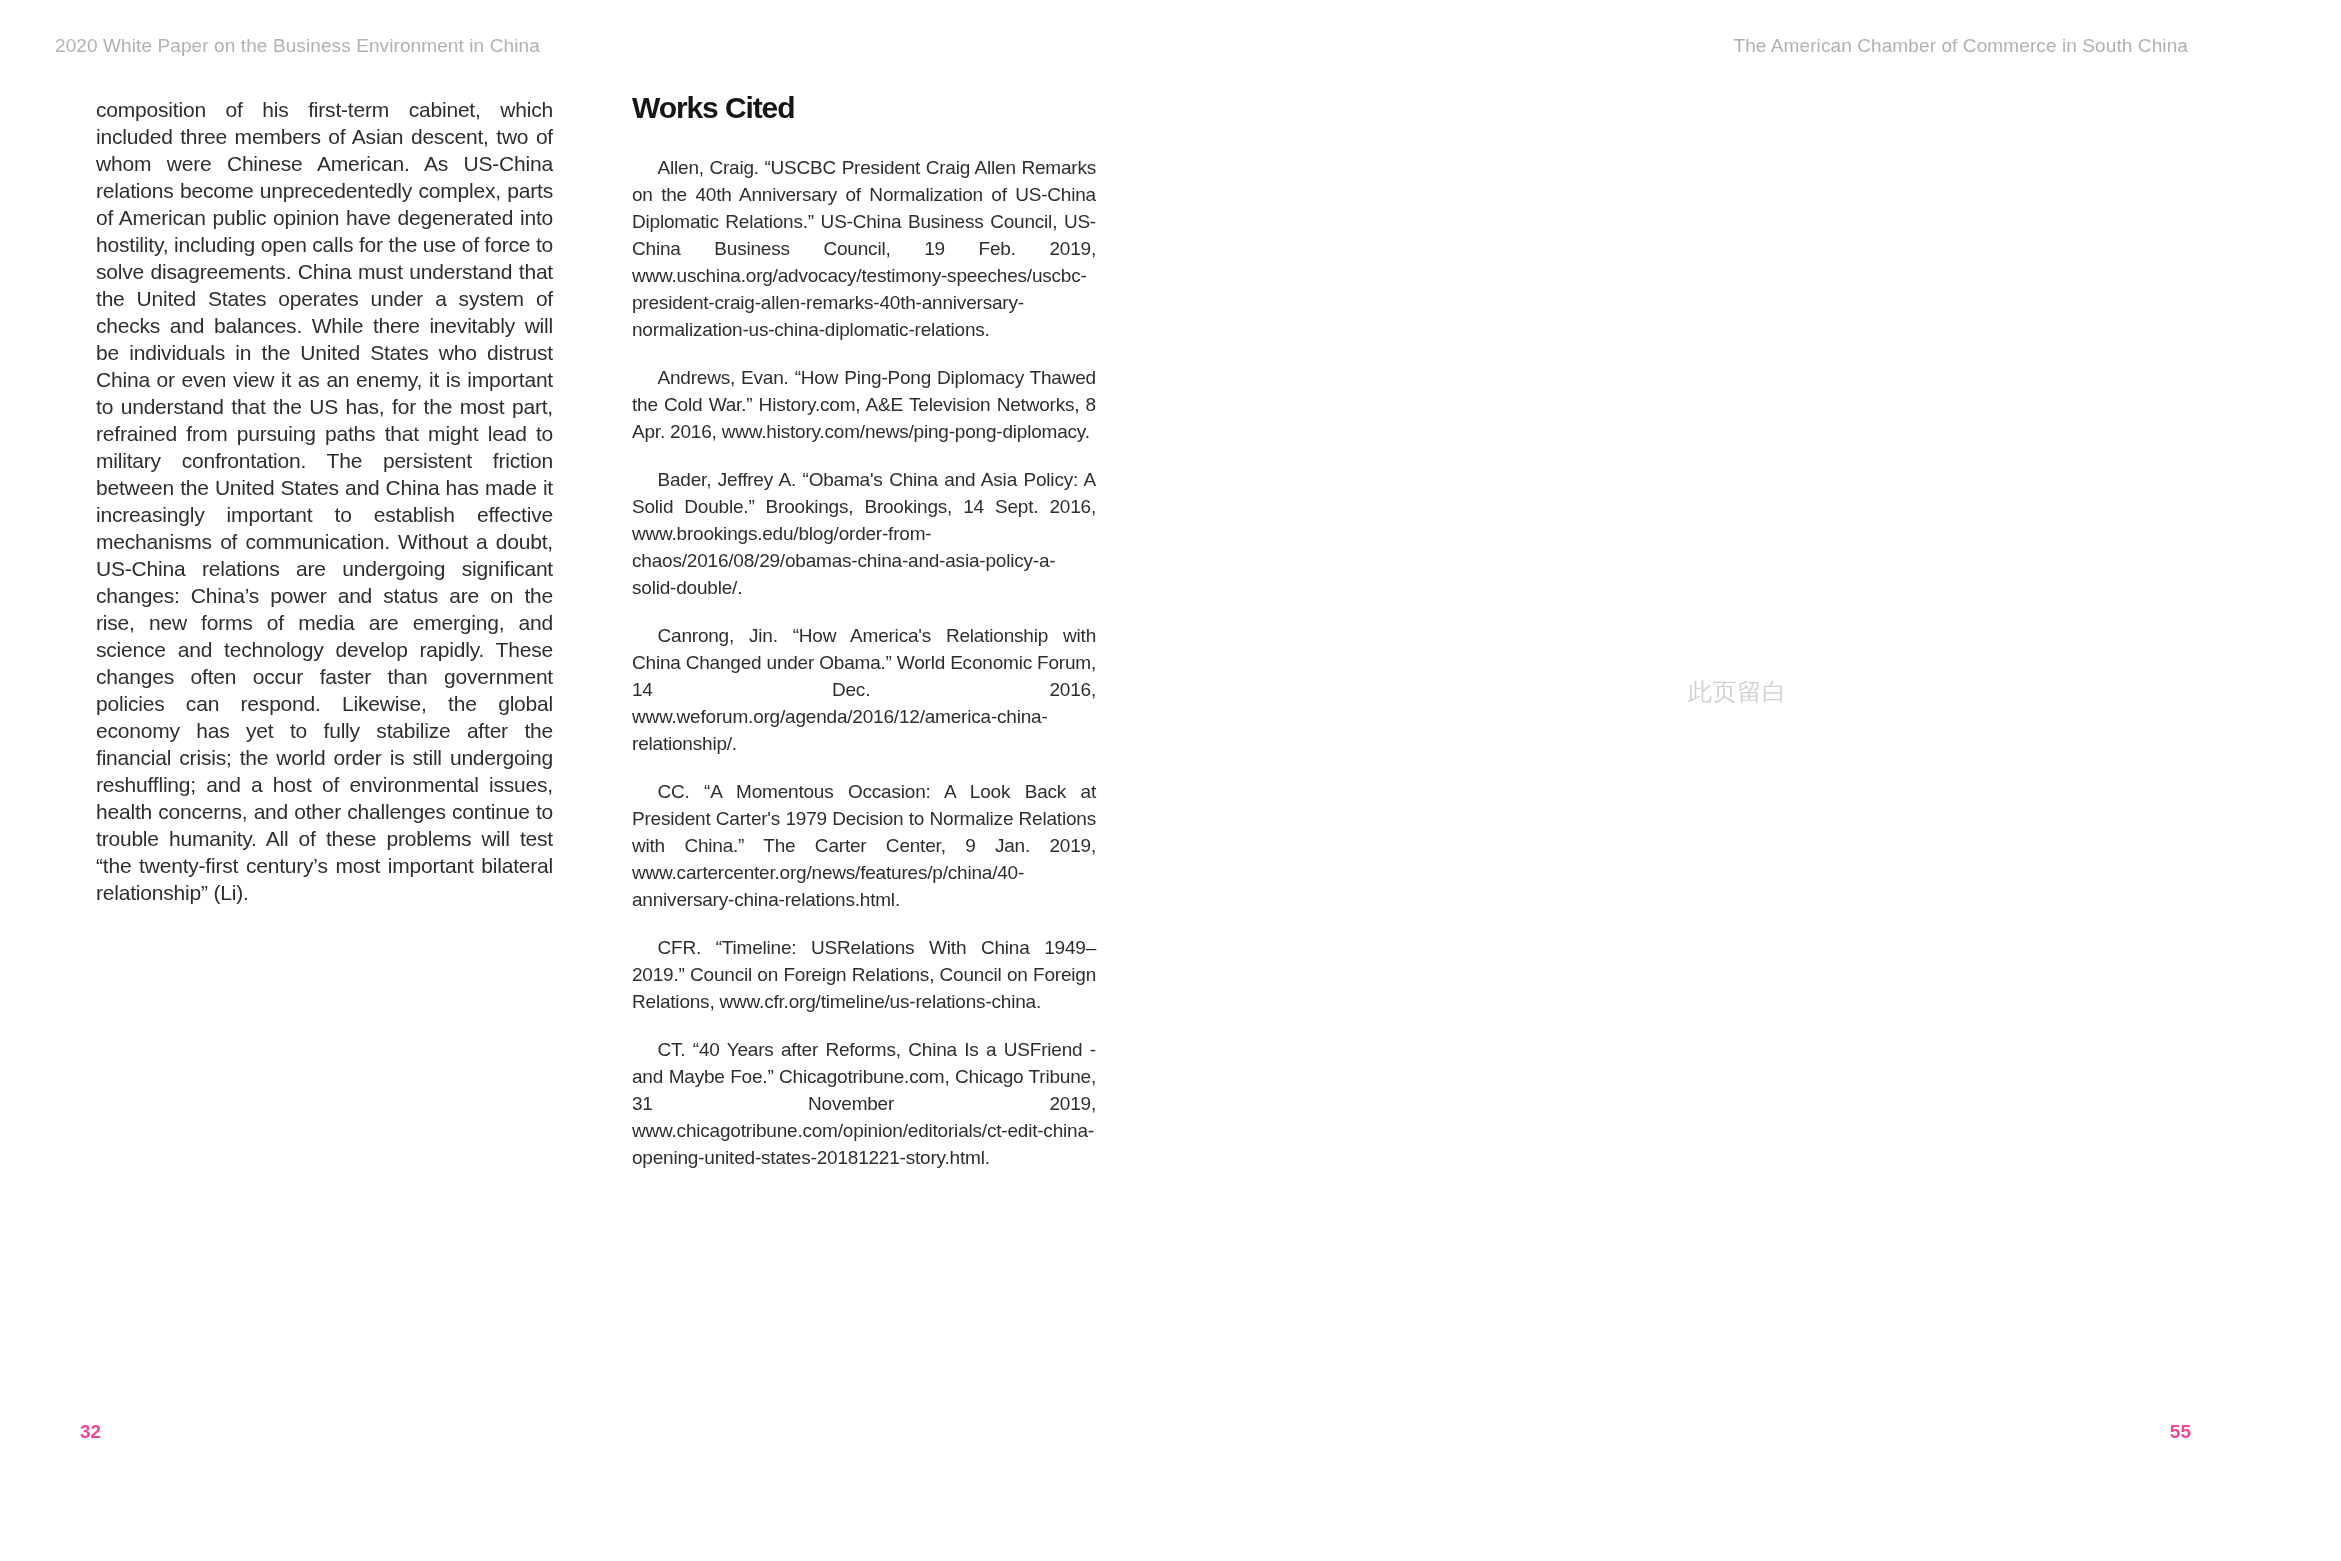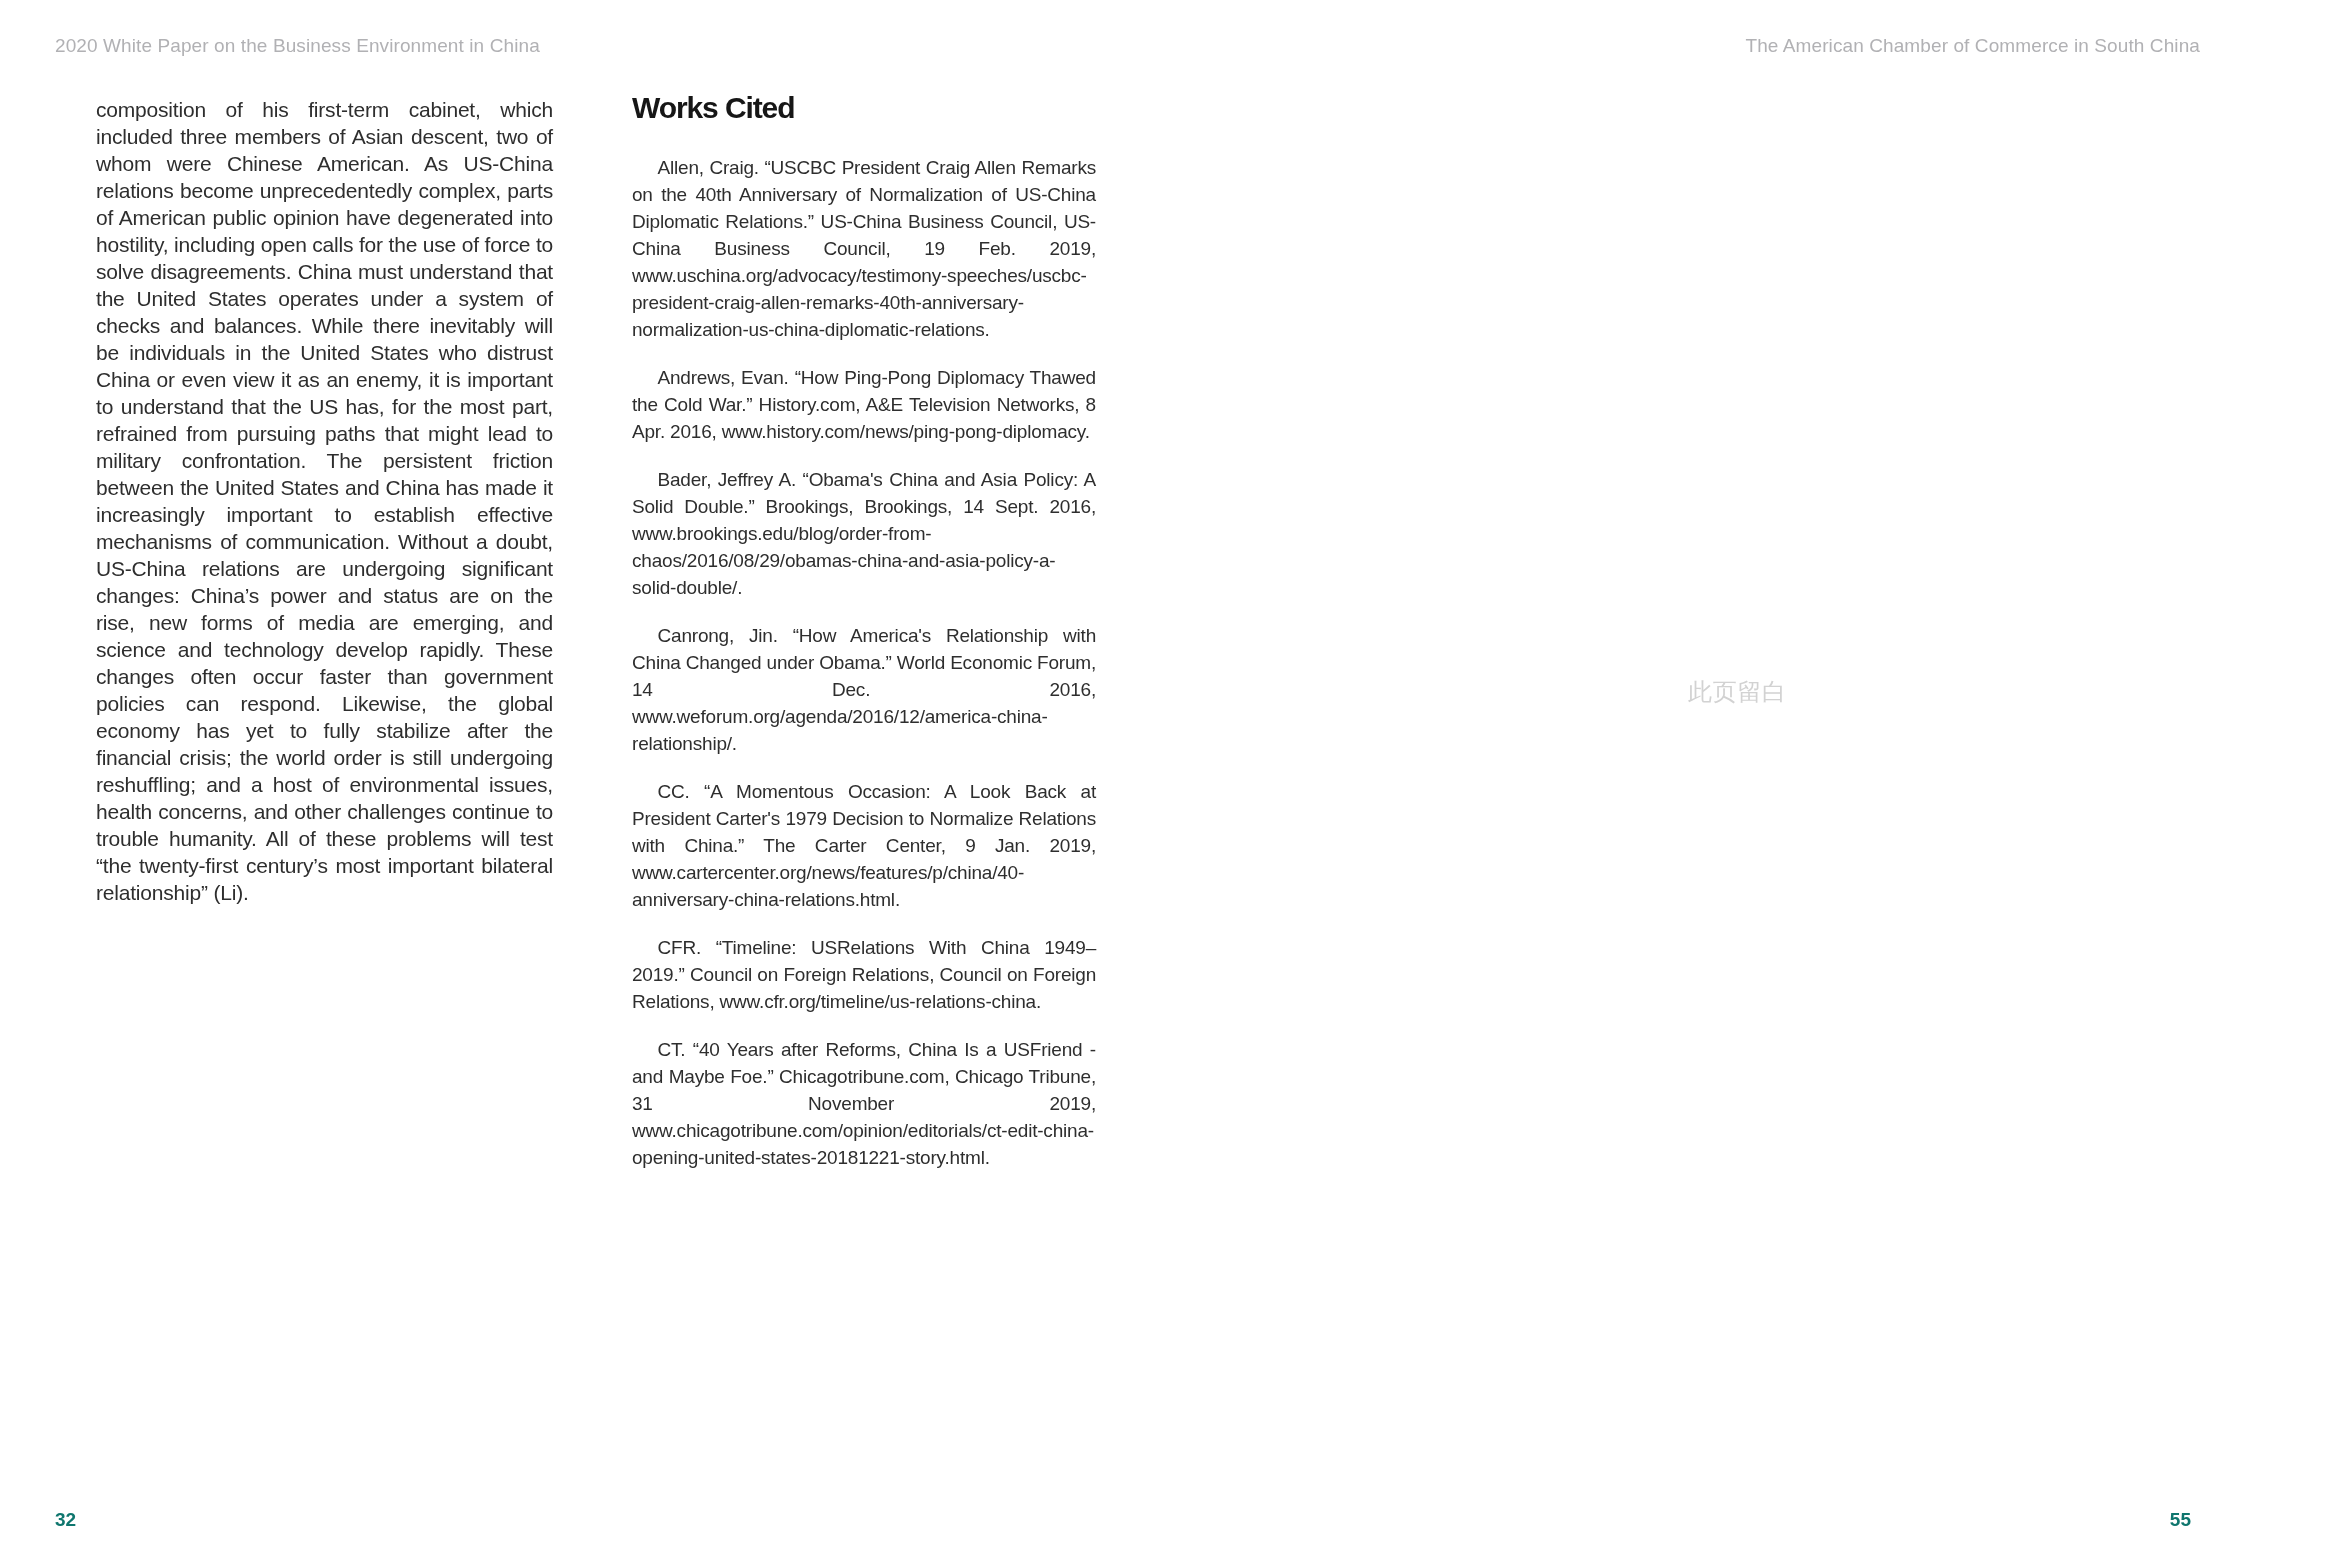--- a/index.html
+++ b/index.html
@@ -14,21 +14,21 @@
   .running-header {
     position: absolute;
     top: 34px;
     font-size: 19px;
     line-height: 24px;
     color: #b1b1b4;
     letter-spacing: 0.1px;
     white-space: nowrap;
   }
   .header-left { left: 55px; }
-  .header-right { right: 52px; text-align: right; }
+  .header-right { right: 64px; text-align: right; }
 
   .body-column {
     position: absolute;
     left: 96px;
     top: 96px;
     width: 457px;
     font-size: 21px;
     line-height: 27px;
     letter-spacing: -0.2px;
     color: #2e2e2e;
@@ -67,25 +67,26 @@
     top: 671px;
     font-size: 24px;
     line-height: 45px;
     color: #d2d2d2;
     letter-spacing: 0.7px;
     font-family: Liberation Mono, monospace;
     white-space: nowrap;
   }
   .page-number {
     position: absolute;
-    top: 1508px;
+    top: 1420px;
     font-size: 19px;
     line-height: 23px;
     font-weight: 700;
-    color: #0f766e;
+    color: #ec4899;
+    margin-left: 25px;
   }
   .pn-left { left: 55px; }
   .pn-right { right: 61px; }
 </style>
 </head>
 <body>
 
 <div class="spread">
 
   <div class="running-header header-left">2020 White Paper on the Business Environment in China</div>

